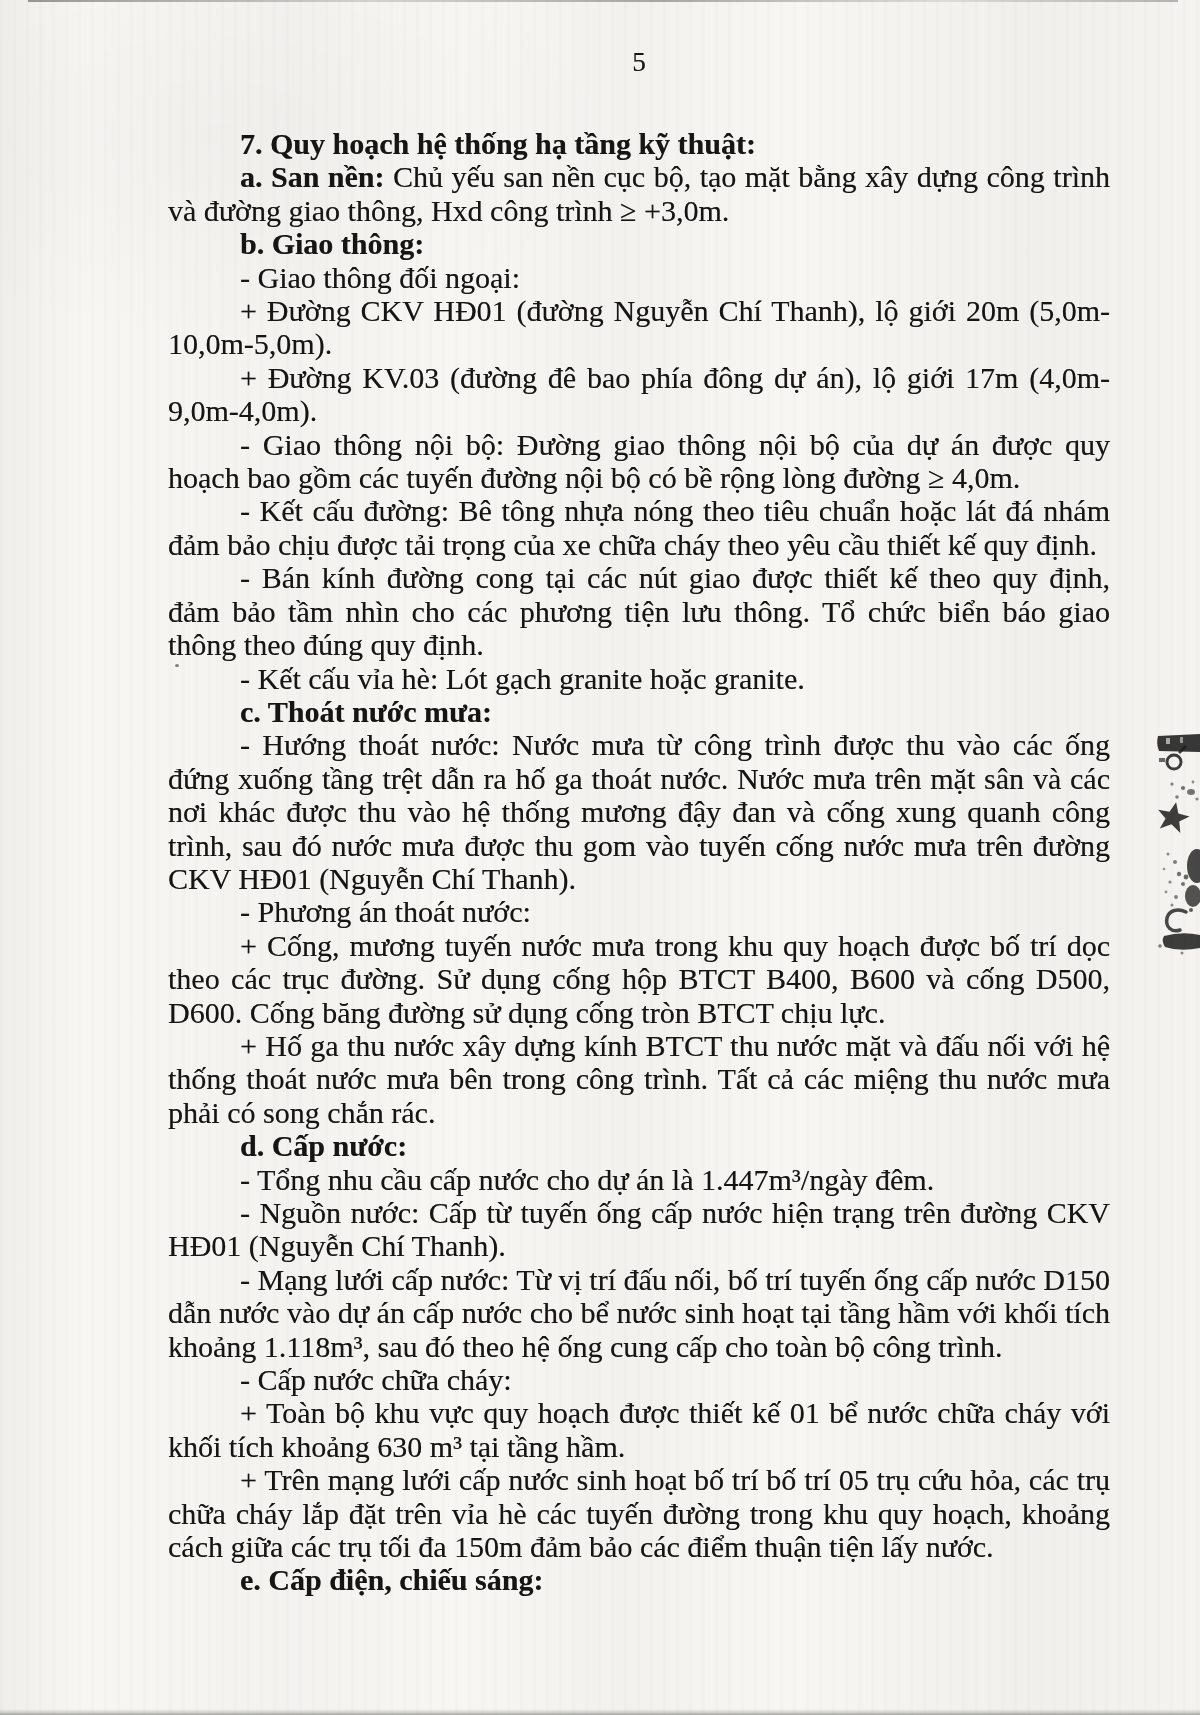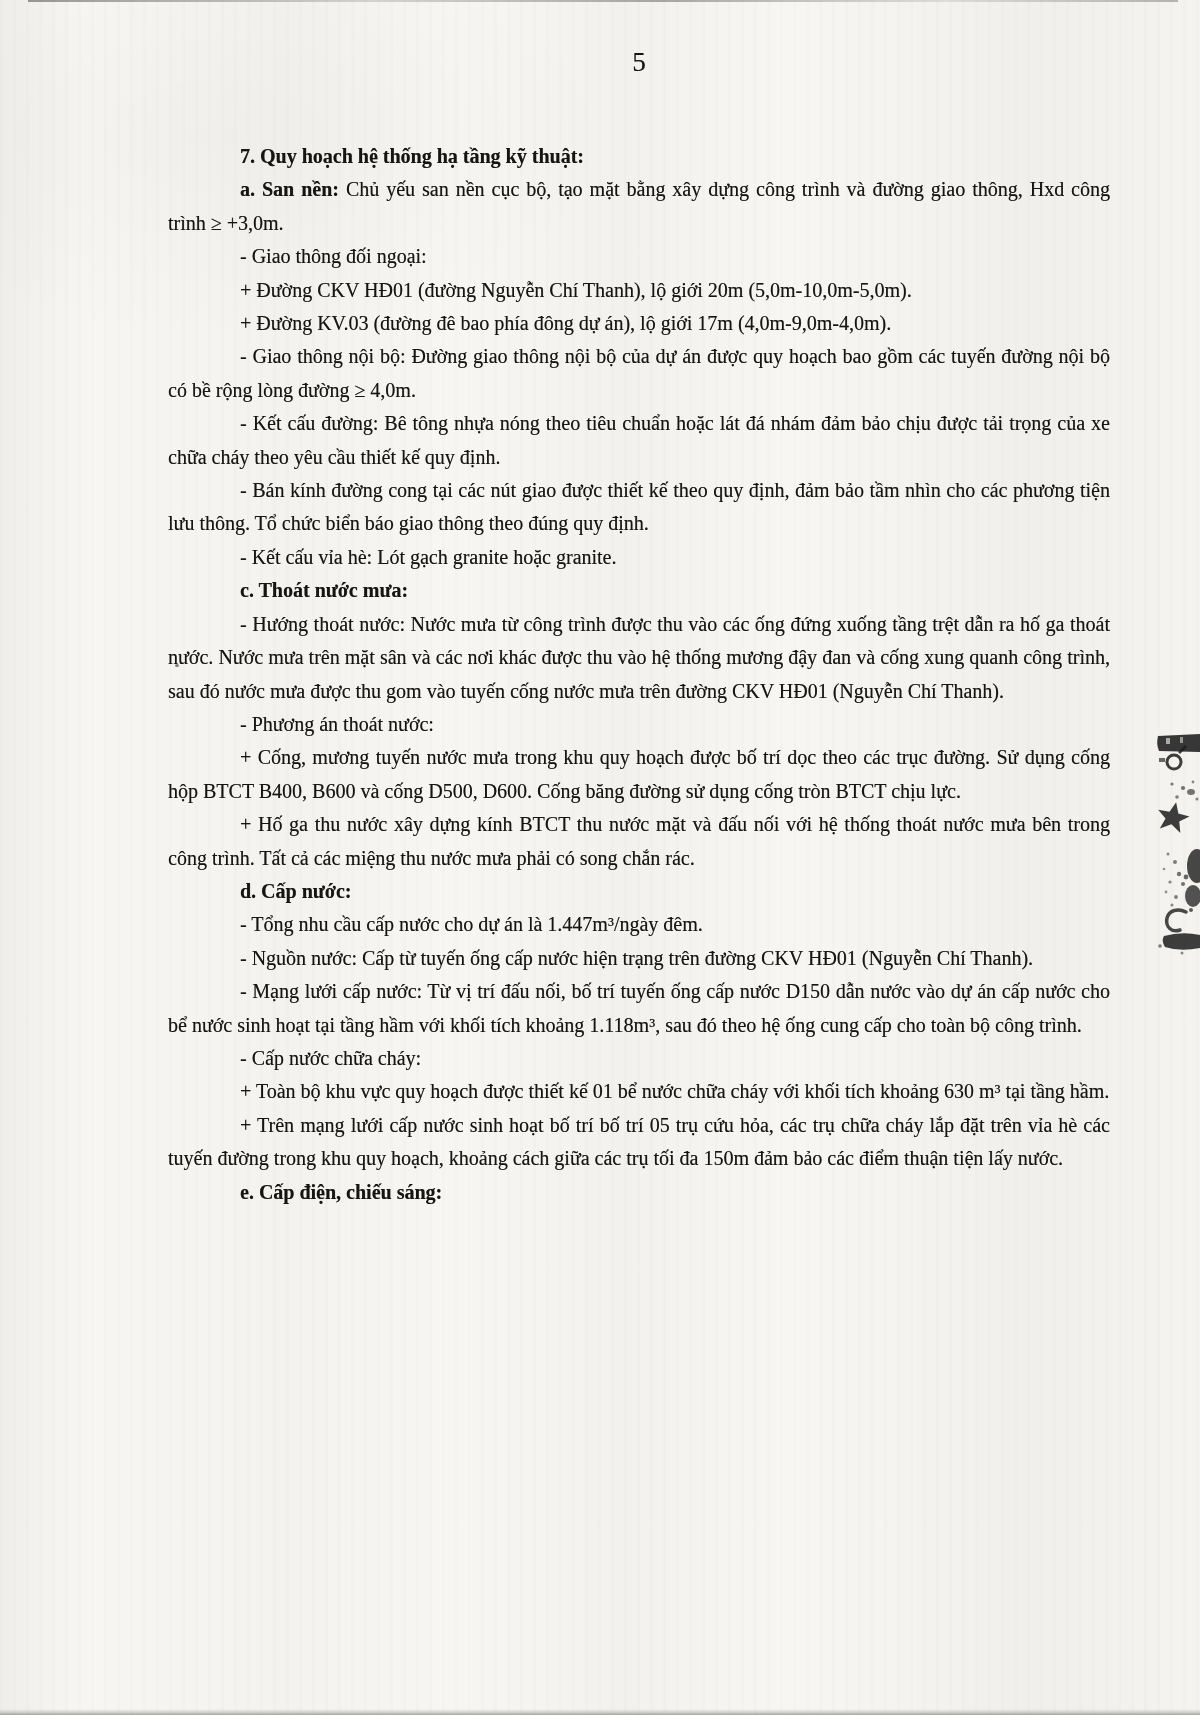--- a/index.html
+++ b/index.html
@@ -47,23 +47,23 @@
     position: absolute;
     top: 46px; left: 168px;
     width: 942px;
     text-align: center;
     font-size: 27px;
     line-height: 33px;
     text-shadow: 0.2px 0.2px 0.4px rgba(25,22,20,0.5);
   }
   .content {
     position: absolute;
-    top: 140px; left: 168px;
+    top: 127px; left: 168px;
     width: 942px;
-    font-size: 20px;
+    font-size: 30px;
     line-height: 33.4px;
     text-shadow: 0.2px 0.2px 0.4px rgba(25,22,20,0.5);
   }
   .content p {
     margin: 0;
     text-indent: 72px;
     text-align: justify;
   }
   .content p b { font-weight: bold; }
   .stamp {
@@ -84,20 +84,21 @@
 <body>
 
 <div class="page">
   <div class="scan-top-line"></div>
 
   <div class="pageno">5</div>
 
   <div class="content">
     <p><b>7. Quy hoạch hệ thống hạ tầng kỹ thuật:</b><span></span></p>
     <p><b>a. San nền:</b><span> Chủ yếu san nền cục bộ, tạo mặt bằng xây dựng công trình và đường giao thông, Hxd công trình ≥ +3,0m.</span></p>
+    <p><b>b. Giao thông:</b><span></span></p>
     <p><b></b><span>- Giao thông đối ngoại:</span></p>
     <p><b></b><span>+ Đường CKV HĐ01 (đường Nguyễn Chí Thanh), lộ giới 20m (5,0m-10,0m-5,0m).</span></p>
     <p><b></b><span>+ Đường KV.03 (đường đê bao phía đông dự án), lộ giới 17m (4,0m-9,0m-4,0m).</span></p>
     <p><b></b><span>- Giao thông nội bộ: Đường giao thông nội bộ của dự án được quy hoạch bao gồm các tuyến đường nội bộ có bề rộng lòng đường ≥ 4,0m.</span></p>
     <p><b></b><span>- Kết cấu đường: Bê tông nhựa nóng theo tiêu chuẩn hoặc lát đá nhám đảm bảo chịu được tải trọng của xe chữa cháy theo yêu cầu thiết kế quy định.</span></p>
     <p><b></b><span>- Bán kính đường cong tại các nút giao được thiết kế theo quy định, đảm bảo tầm nhìn cho các phương tiện lưu thông. Tổ chức biển báo giao thông theo đúng quy định.</span></p>
     <p><b></b><span>- Kết cấu vỉa hè: Lót gạch granite hoặc granite.</span></p>
     <p><b>c. Thoát nước mưa:</b><span></span></p>
     <p><b></b><span>- Hướng thoát nước: Nước mưa từ công trình được thu vào các ống đứng xuống tầng trệt dẫn ra hố ga thoát nước. Nước mưa trên mặt sân và các nơi khác được thu vào hệ thống mương đậy đan và cống xung quanh công trình, sau đó nước mưa được thu gom vào tuyến cống nước mưa trên đường CKV HĐ01 (Nguyễn Chí Thanh).</span></p>
     <p><b></b><span>- Phương án thoát nước:</span></p>

